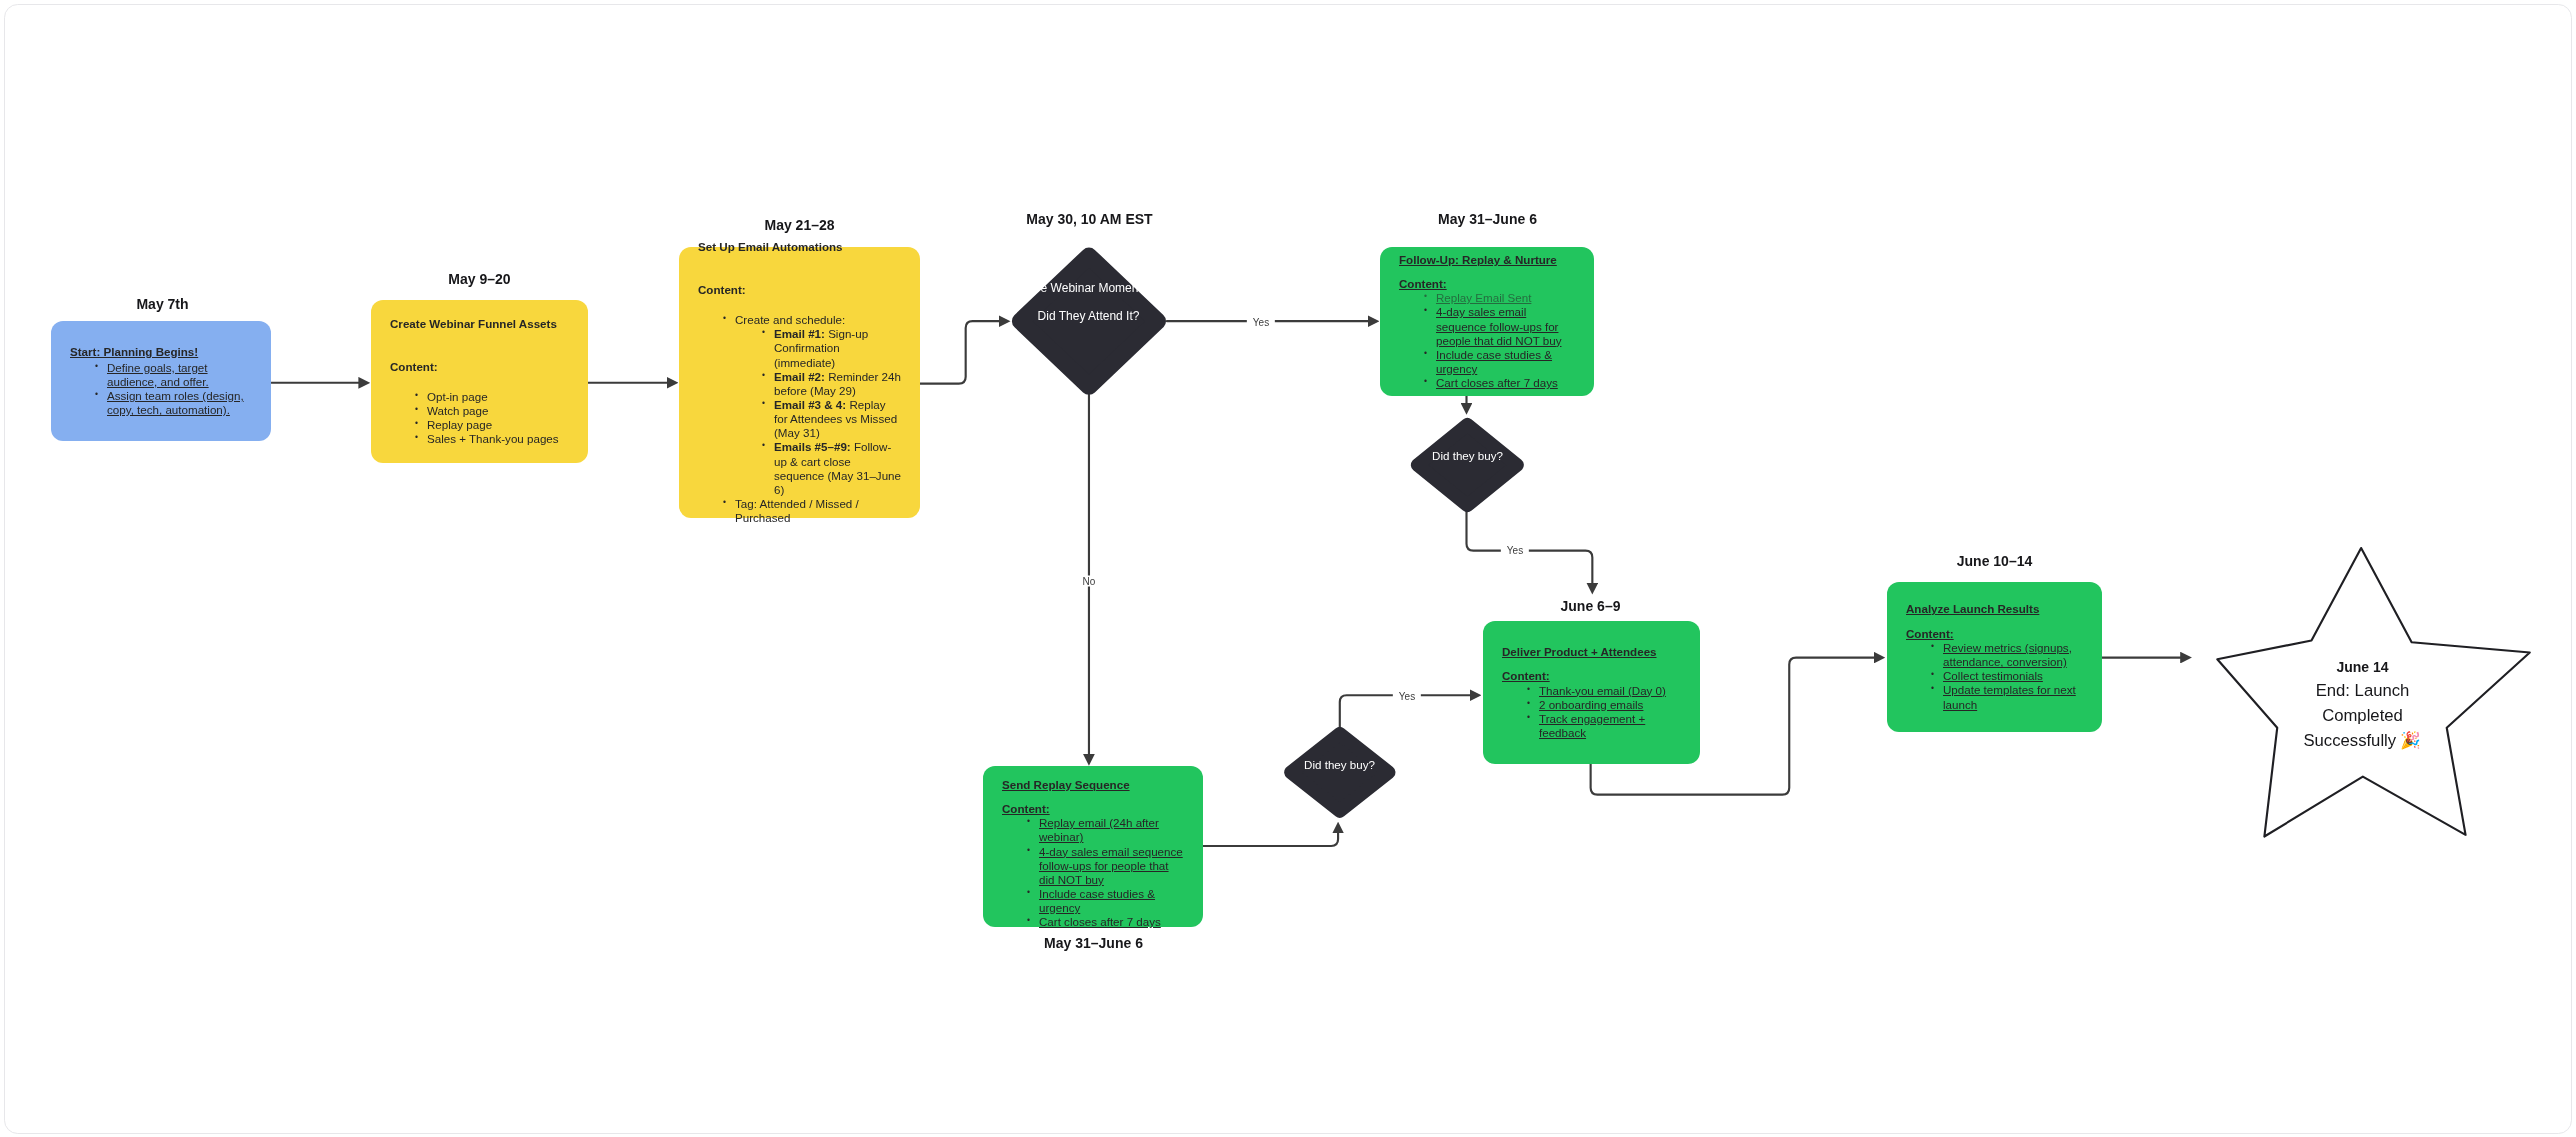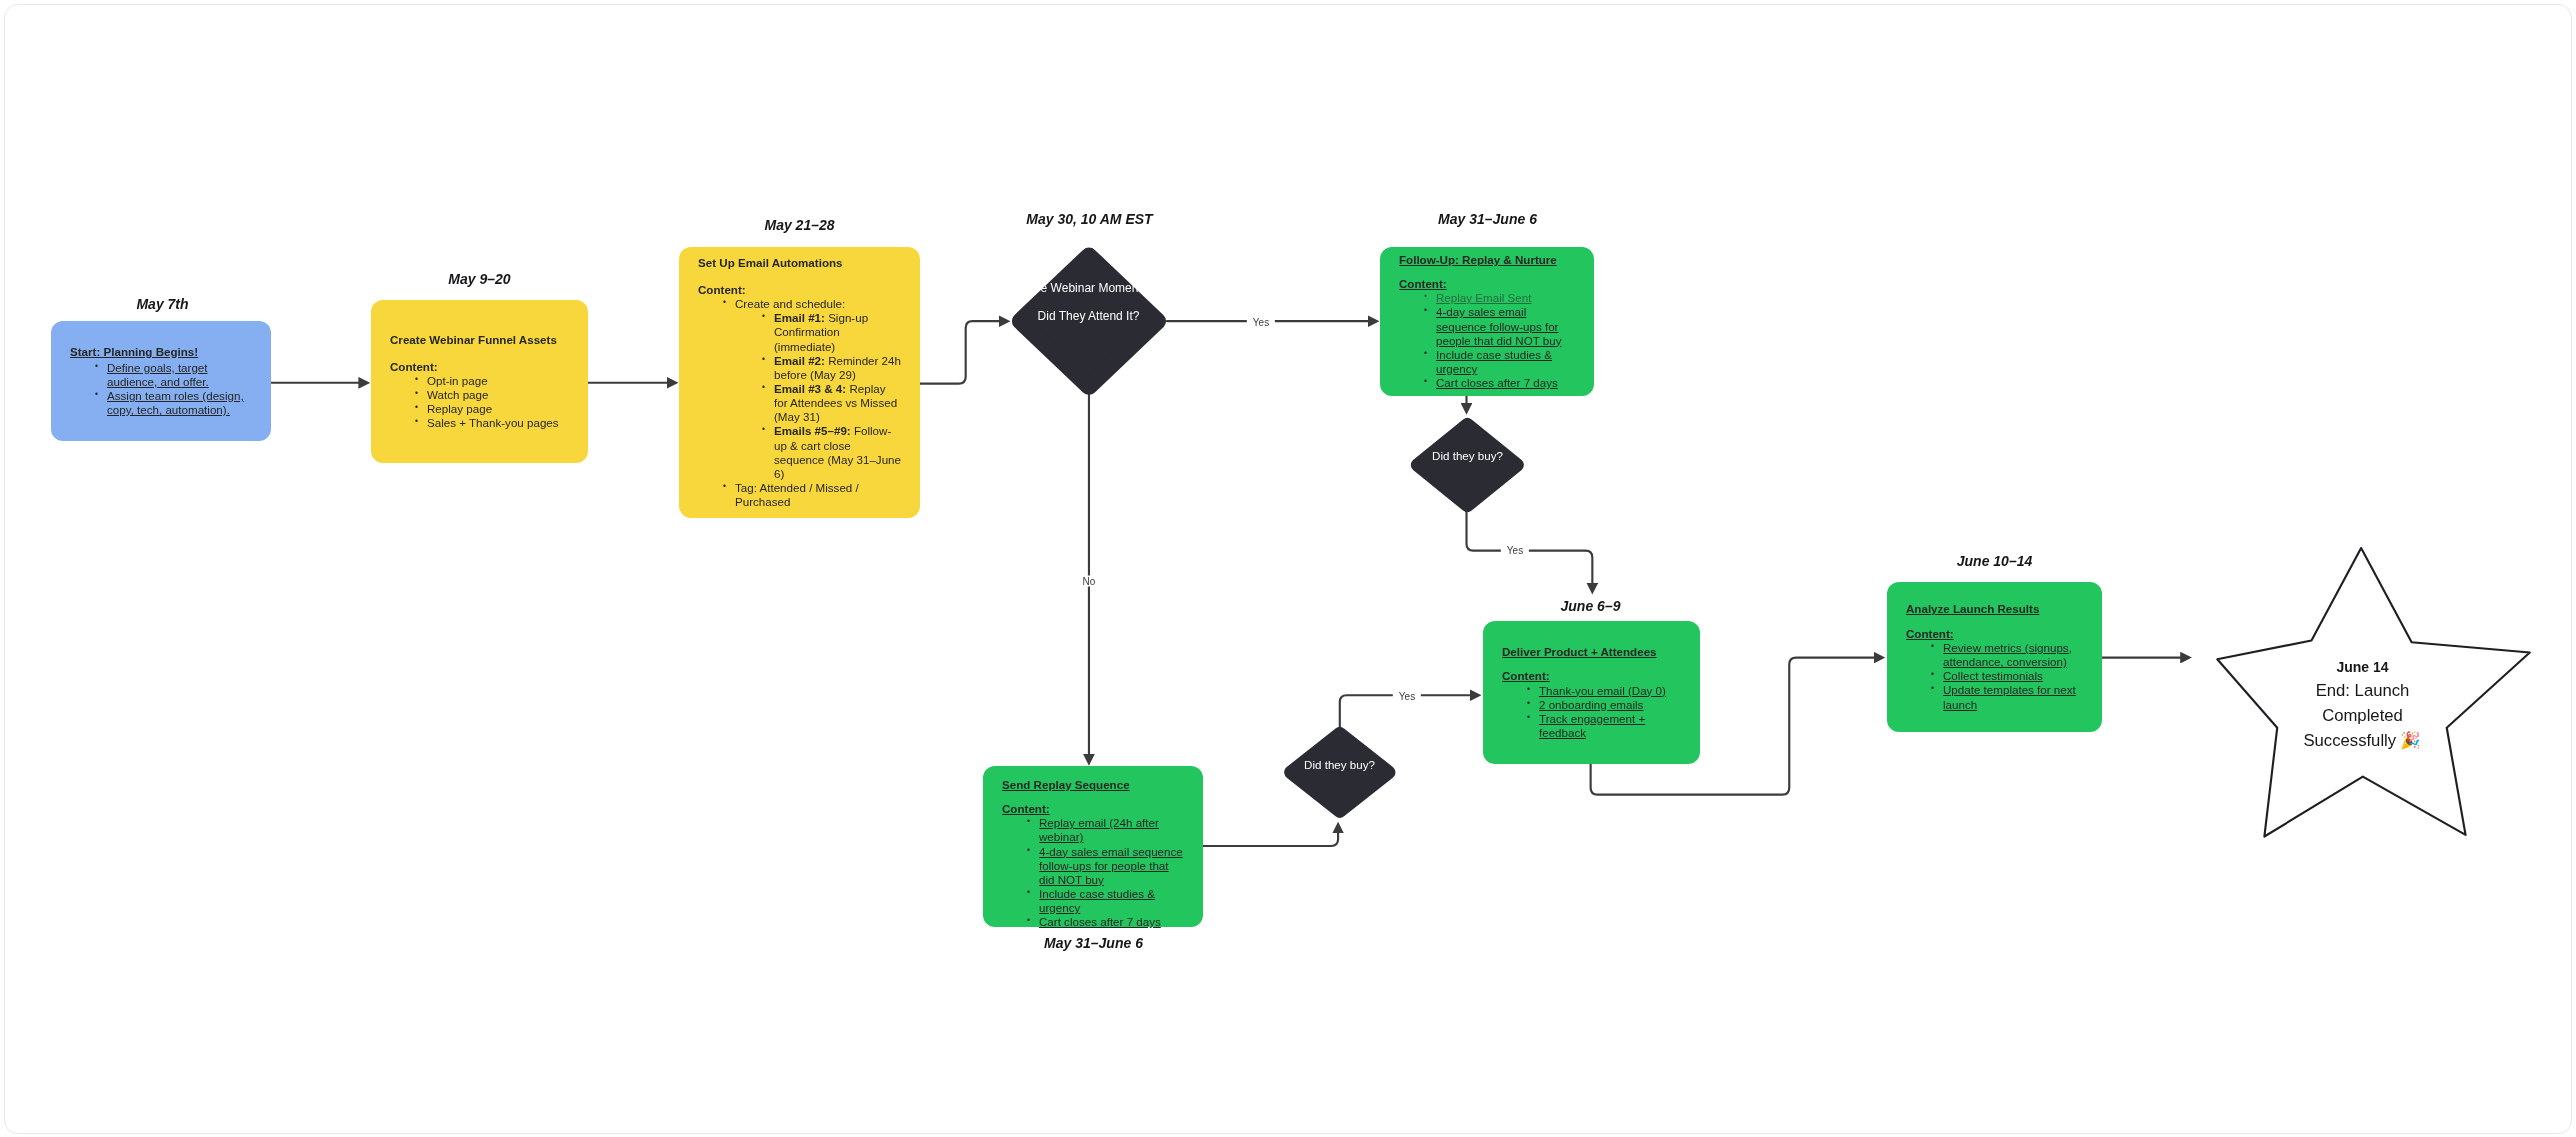--- a/index.html
+++ b/index.html
@@ -7,31 +7,31 @@
           font-family:"Liberation Sans","DejaVu Sans",sans-serif;color:#1f1f23;}
   .frame{position:absolute;inset:4.3px;border:1.7px solid #e7e7ea;border-radius:13.7px;pointer-events:none;}
   svg.layer{position:absolute;left:0;top:0;width:2576px;height:1138px;}
 
   
   .card{position:absolute;border-radius:12px;padding:13.7px 19px;display:flex;flex-direction:column;
         justify-content:center;font-size:11.6px;line-height:1.22;color:#262626;}
   .card .t{font-weight:bold;margin-bottom:13px;}
   .card .c{font-weight:bold;}
   .card.blue{background:#85aff0;text-decoration:underline;}
-  .card.yellow{background:#f8d73d;}
+  .card.yellow{background:#f8d73d;gap:16px;}
   .card.orange{background:#22c55e;text-decoration:underline;}
 
   ul.blist{list-style:none;margin:0;padding:0 0 0 24px;}
   ul.blist li{position:relative;padding-left:13px;margin:0;}
   ul.blist li::before{content:"\2022";position:absolute;left:0.9px;top:0;font-size:8.6px;}
   ul.blist ul.blist{padding-left:26px;}
   li.muted{opacity:.55;}
 
   
-  .dlabel{position:absolute;width:257px;text-align:center;font-weight:bold;font-size:14px;color:#17171a;font-style:italic;}
+  .dlabel{position:absolute;width:257px;text-align:center;font-weight:bold;font-size:14px;color:#17171a;}
 
   
   .dtext{position:absolute;color:#ffffff;text-align:center;font-size:12px;line-height:1.25;}
 
   
   .elabel{position:absolute;background:#ffffff;padding:0 6px;font-size:10px;color:#3d3d3d;transform:translate(-50%,-50%);}
 
   
   .startext{position:absolute;left:2275px;top:657px;width:175px;text-align:center;font-size:16.7px;line-height:1.5;color:#17171a;}
   .startext .big{font-weight:bold;font-size:14px;}

